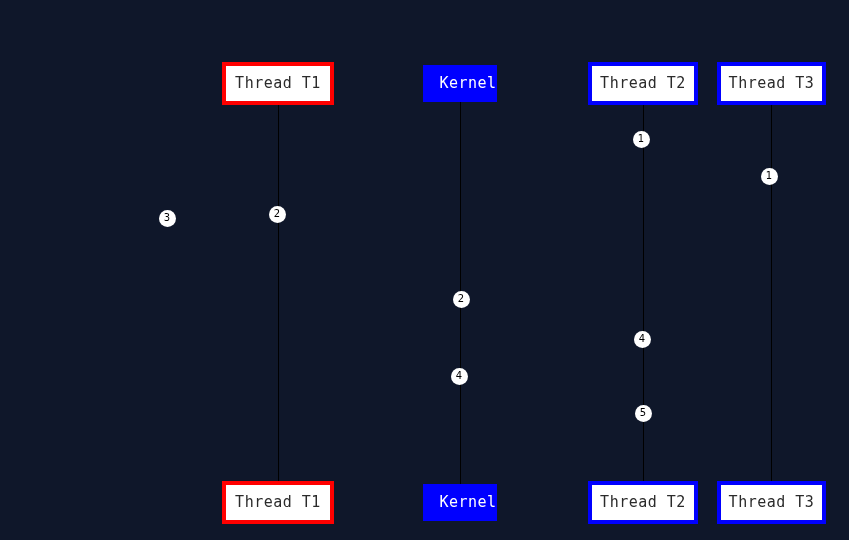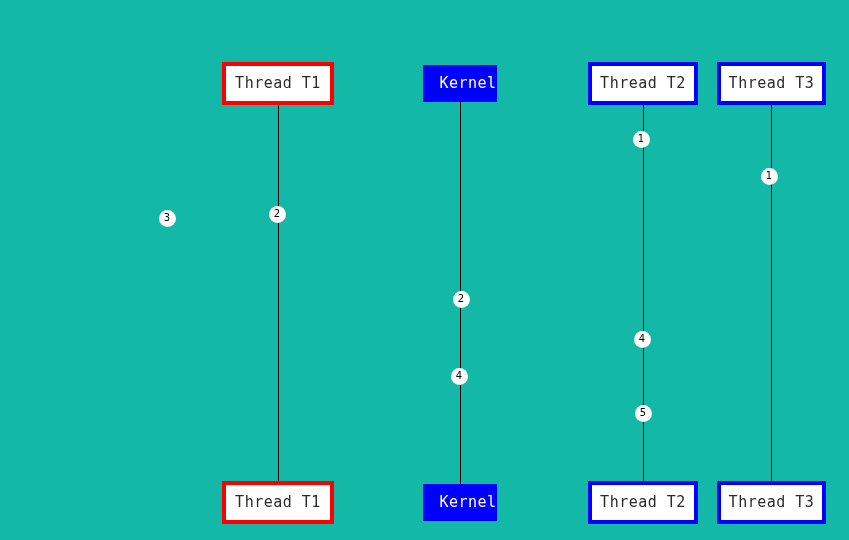--- a/index.html
+++ b/index.html
@@ -61,21 +61,21 @@
     justify-content: center;
     font-family: "DejaVu Sans", "Liberation Sans", sans-serif;
     font-size: 10px;
     line-height: 1;
     box-sizing: border-box;
   }
 </style>
 </head>
 <body>
 
-<div id="canvas" style="width: 849px; height: 540px; background: #14b8a6;">
+<div id="canvas" style="width: 849px; height: 540px; background: #0f172a;">
     <div class="lifeline" style="left: 278px; top: 105px; height: 376px; background: rgb(0, 0, 0);"></div>
     <div class="lifeline" style="left: 460px; top: 102px; height: 382px; background: rgb(0, 0, 0);"></div>
     <div class="lifeline" style="left: 643px; top: 105px; height: 376px; background: rgb(0, 0, 0);"></div>
     <div class="lifeline" style="left: 771px; top: 105px; height: 376px; background: rgb(0, 0, 0);"></div>
     <div class="participant outline" style="left: 222px; top: 62px; width: 112px; height: 43px; color: rgb(43, 43, 43); background: rgb(255, 255, 255); border-color: rgb(255, 0, 0);">Thread T1</div>
     <div class="participant solid" style="left: 423px; top: 65px; width: 74px; height: 37px; color: rgb(255, 255, 255); background: rgb(0, 0, 255);">Kernel</div>
     <div class="participant outline" style="left: 588px; top: 62px; width: 110px; height: 43px; color: rgb(43, 43, 43); background: rgb(255, 255, 255); border-color: rgb(0, 0, 255);">Thread T2</div>
     <div class="participant outline" style="left: 717px; top: 62px; width: 109px; height: 43px; color: rgb(43, 43, 43); background: rgb(255, 255, 255); border-color: rgb(0, 0, 255);">Thread T3</div>
     <div class="participant outline" style="left: 222px; top: 481px; width: 112px; height: 43px; color: rgb(43, 43, 43); background: rgb(255, 255, 255); border-color: rgb(255, 0, 0);">Thread T1</div>
     <div class="participant solid" style="left: 423px; top: 484px; width: 74px; height: 37px; color: rgb(255, 255, 255); background: rgb(0, 0, 255);">Kernel</div>

